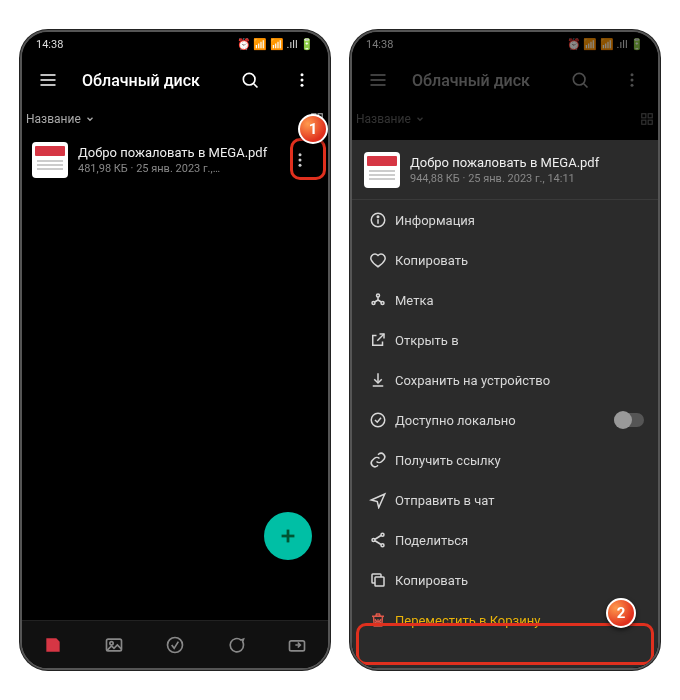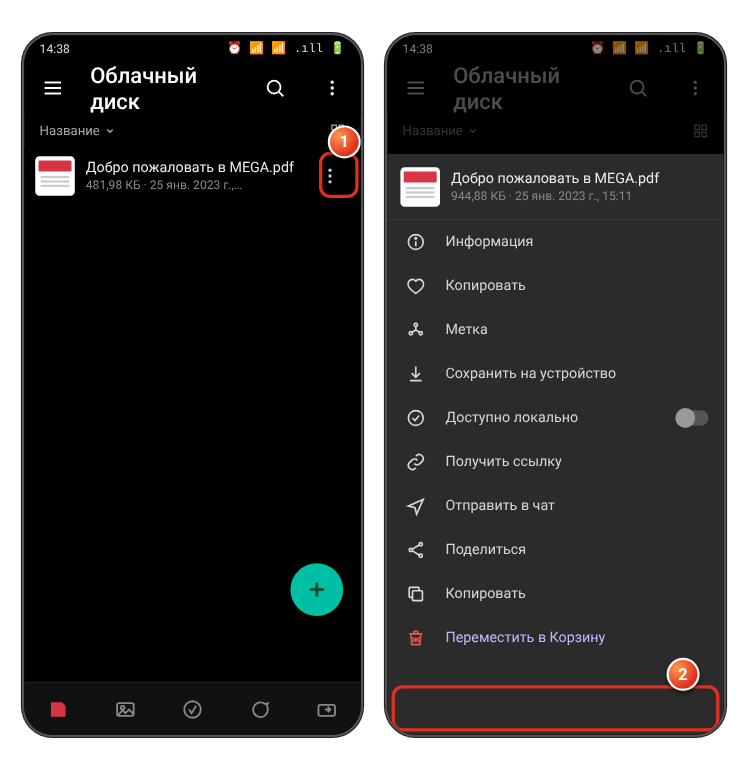--- a/index.html
+++ b/index.html
@@ -28,42 +28,42 @@
   .statusbar {
     height: 24px;
     background: #000;
     display: flex;
     justify-content: space-between;
     align-items: center;
     padding: 0 14px;
     color: #ddd;
     font-size: 11px;
   }
-  .statusbar .right { display: flex; gap: 4px; align-items: center; font-family: Liberation Mono, monospace; }
+  .statusbar .right { display: flex; gap: 4px; align-items: center; }
   .appbar {
     height: 48px;
     background: #000;
     display: flex;
     align-items: center;
     padding: 0 8px;
     gap: 16px;
     color: #fff;
   }
-  .appbar .title { flex: 1; font-size: 20px; font-weight: 500; }
+  .appbar .title { flex: 1; font-size: 16px; font-weight: 500; }
   .iconbtn {
     width: 36px; height: 36px;
     display: flex; align-items: center; justify-content: center;
     color: #fff;
   }
   svg { display: block; }
   .sortrow {
     height: 30px;
     display: flex;
     align-items: center;
-    padding: 0 14px;
+    padding: 0 4px;
     color: #aaa;
     font-size: 12px;
     gap: 4px;
   }
   .sortrow .spacer { flex:1; }
   .filelist { flex: 1; background:#000; overflow:hidden; position:relative;}
   .filerow {
     display: flex;
     align-items: center;
     padding: 8px 10px;
@@ -138,29 +138,29 @@
     display:flex;
     align-items:center;
     padding:10px 12px;
     gap:10px;
     border-bottom:1px solid #3a3a3a;
     height:60px;
   }
   .menuitem {
     display:flex;
     align-items:center;
-    gap:17px;
+    gap:7px;
     padding:0 16px;
     height:40px;
     color:#d8d8d8;
     font-size:13px;
     position:relative;
   }
   .menuitem .micon { width:20px; display:flex; justify-content:center; color:#d8d8d8;}
-  .menuitem.danger { color:#c4b5fd;text-align:right; }
+  .menuitem.danger { color:#eab308;text-align:right; }
   .menuitem.danger .micon { color:#e0584a; }
   .toggle {
     position:absolute; right:14px;
     width:30px; height:14px;
     background:#555; border-radius:7px;
   }
   .toggle::after{
     content:""; position:absolute; left:0; top:-2px;
     width:18px; height:18px; background:#999; border-radius:50%;
   }
@@ -321,21 +321,21 @@
   <div class="sheet">
     <div class="sheet-header">
       <div class="thumb">
         <div class="bar"></div>
           <div class="line l1"></div>
           <div class="line l2"></div>
           <div class="line l3"></div>
       </div>
       <div class="fileinfo">
         <div class="fname">Добро пожаловать в MEGA.pdf</div>
-        <div class="fmeta">944,88 КБ · 25 янв. 2023 г., 15:11</div>
+        <div class="fmeta">944,88 КБ · 25 янв. 2023 г., 14:11</div>
       </div>
     </div>
 
     <div class="menuitem">
       <span class="micon">
           <svg width="18" height="18" viewBox="0 0 24 24" fill="none" stroke="currentColor" stroke-width="2">
             <circle cx="12" cy="12" r="9"></circle>
             <line x1="12" y1="11" x2="12" y2="17"></line>
             <circle cx="12" cy="7.5" r="1" fill="currentColor"></circle>
           </svg>
@@ -353,20 +353,30 @@
     <div class="menuitem">
       <span class="micon">
           <svg width="18" height="18" viewBox="0 0 24 24" fill="none" stroke="currentColor" stroke-width="2">
             <circle cx="12" cy="6" r="2"></circle>
             <circle cx="6" cy="16" r="2"></circle>
             <circle cx="18" cy="16" r="2"></circle>
             <path d="M12 8v4m0 0l-5 3m5-3l5 3"></path>
           </svg>
         </span>
       <span>Метка</span>
+    </div>
+    <div class="menuitem">
+      <span class="micon">
+          <svg width="18" height="18" viewBox="0 0 24 24" fill="none" stroke="currentColor" stroke-width="2">
+            <path d="M14 4h6v6"></path>
+            <path d="M20 4l-9 9"></path>
+            <path d="M18 14v5H5V6h5"></path>
+          </svg>
+        </span>
+      <span>Открыть в</span>
     </div>
     <div class="menuitem">
       <span class="micon">
           <svg width="18" height="18" viewBox="0 0 24 24" fill="none" stroke="currentColor" stroke-width="2">
             <path d="M12 3v12"></path>
             <path d="M7 11l5 5 5-5"></path>
             <path d="M5 20h14"></path>
           </svg>
         </span>
       <span>Сохранить на устройство</span>

